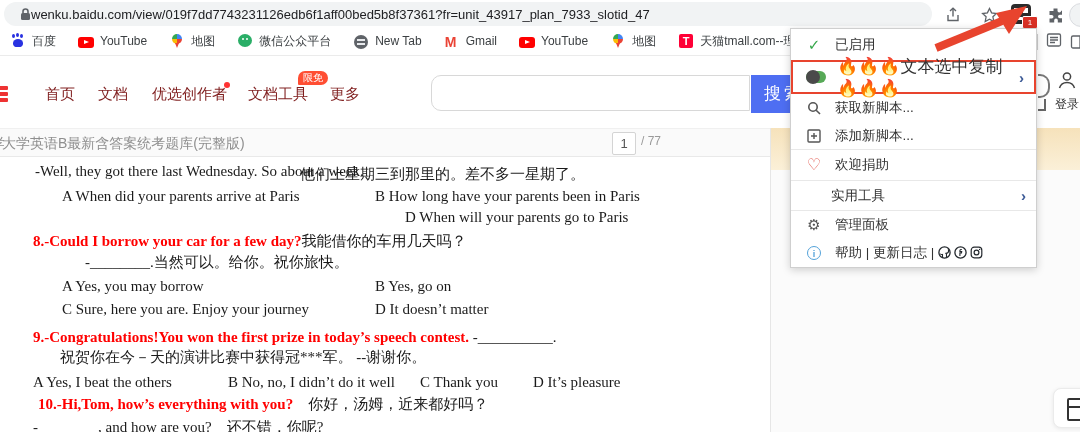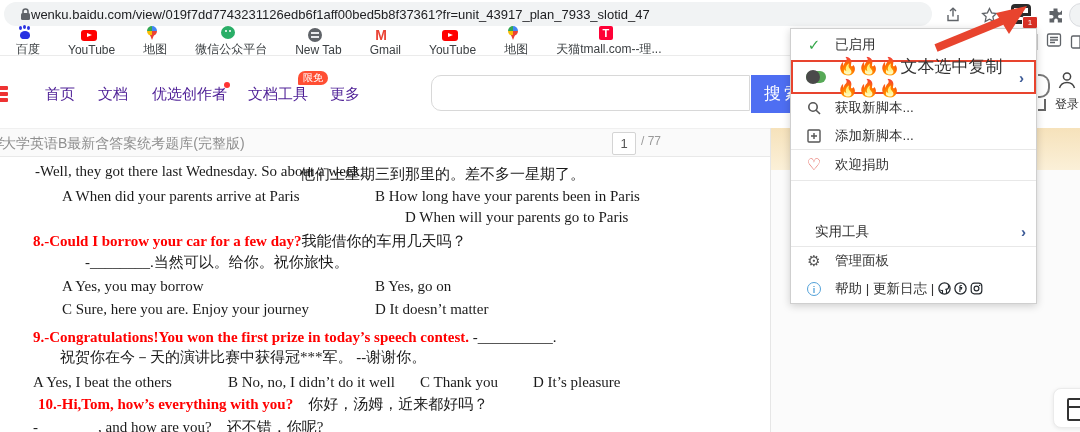--- a/index.html
+++ b/index.html
@@ -15,21 +15,21 @@
   .tm-btn{position:absolute;left:1010px;top:3px;width:24px;height:24px;}
   .tm-face{position:absolute;left:1px;top:1px;width:20px;height:20px;background:#2b2b2b;border-radius:4px;}
   .tm-face:before{content:"";position:absolute;left:3px;top:4px;width:5px;height:5px;background:#fff;box-shadow:9px 0 0 #fff;}
   .tm-face:after{content:"";position:absolute;left:3px;top:13px;width:8px;height:3px;background:#fff;}
   .tm-badge{position:absolute;left:12px;top:13px;min-width:12px;height:11px;background:#d93025;border:1px solid #fff;
             border-radius:2px;color:#fff;font-size:8px;line-height:11px;text-align:center;padding:0 1px;}
   .avatar-partial{position:absolute;left:1069px;top:3px;width:22px;height:22px;border-radius:50%;
                   background:#f1f3f4;border:1px solid #dadce0;}
   .bm-row{position:absolute;left:0;top:28px;width:1080px;height:28px;background:#fff;
           border-bottom:1px solid #ebebeb;display:flex;align-items:center;padding-left:10px;box-sizing:border-box;}
-  .bm{display:flex;align-items:center;margin-right:22px;cursor:pointer;flex-direction:column;}
+  .bm{display:flex;align-items:flex-start;margin-right:22px;cursor:pointer;}
   .bm-label{font-size:12px;color:#3c4043;margin-left:6px;white-space:nowrap;}
   .bm-ic{width:16px;height:16px;position:relative;display:inline-block;flex:0 0 auto;}
   .ic-baidu:before{content:"";position:absolute;left:3px;top:6px;width:10px;height:8px;background:#2932e1;border-radius:50% 50% 45% 45%;}
   .ic-baidu:after{content:"";position:absolute;left:2px;top:1px;width:3px;height:4px;border-radius:50%;background:#2932e1;
                   box-shadow:4px -1px 0 #2932e1,8px 0 0 #2932e1;}
   .ic-youtube:before{content:"";position:absolute;left:0;top:3px;width:16px;height:11px;background:#f00;border-radius:3px;}
   .ic-youtube:after{content:"";position:absolute;left:6px;top:6px;border-left:5px solid #fff;border-top:2.5px solid transparent;border-bottom:2.5px solid transparent;}
   .ic-maps:before{content:"";position:absolute;left:3px;top:1px;width:10px;height:10px;border-radius:50%;
                   background:conic-gradient(#4285f4 0 25%,#ea4335 0 50%,#fbbc04 0 75%,#34a853 0);}
   .ic-maps:after{content:"";position:absolute;left:6px;top:10px;border-left:2.5px solid transparent;border-right:2.5px solid transparent;border-top:5px solid #ea4335;}
@@ -39,21 +39,21 @@
   .ic-newtab:after{content:"";position:absolute;left:4px;top:5px;width:8px;height:2px;background:#e8eaed;box-shadow:0 4px 0 #e8eaed;}
   .ic-gmail:before{content:"M";position:absolute;left:1px;top:0;color:#ea4335;font-weight:800;font-size:14px;}
   .ic-tmall:before{content:"T";position:absolute;left:1px;top:1px;width:14px;height:14px;background:#ff0036;border-radius:2px;
                    color:#fff;font-size:11px;font-weight:700;text-align:center;line-height:14px;}
   .bm-right{position:absolute;right:0;top:28px;height:28px;display:flex;align-items:center;background:#fff;}
   .bm-div{width:1px;height:16px;background:#d0d0d0;margin-right:8px;}
   
   .wk-header{position:absolute;left:0;top:56px;width:1080px;height:72px;background:#fff;}
   .wk-logo{position:absolute;left:-6px;top:30px;width:14px;height:22px;}
   .wk-logo i{display:block;height:4px;background:#e33;margin-bottom:2px;border-radius:1px;}
-  .nav-item{position:absolute;top:29px;font-size:15px;color:#4c1d95;cursor:pointer;white-space:nowrap;}
+  .nav-item{position:absolute;top:29px;font-size:15px;color:#7f1d1d;cursor:pointer;white-space:nowrap;}
   .nav-dot{position:absolute;left:224px;top:26px;width:6px;height:6px;background:#f33;border-radius:50%;}
   .limit-badge{position:absolute;left:298px;top:15px;background:#ff4e33;color:#fff;font-size:10px;line-height:14px;
                padding:0 5px;border-radius:7px 7px 7px 1px;}
   .search-box{position:absolute;left:431px;top:19px;width:319px;height:36px;border:1.5px solid #d8d8d8;
               border-radius:10px 0 0 10px;background:#fff;box-sizing:border-box;}
   .search-btn{position:absolute;left:751px;top:19px;width:92px;height:38px;background:#4e6ef2;color:#fff;
               font-size:17px;line-height:38px;padding-left:13px;letter-spacing:3px;box-sizing:border-box;border-radius:0 10px 10px 0;}
   .titlebar{position:absolute;left:0;top:128px;width:770px;height:29px;background:#fafafa;
             border-top:1px solid #f0f0f0;border-bottom:1px solid #e9e9e9;box-sizing:border-box;}
   .doc-title{position:absolute;left:2px;top:6px;font-size:14px;color:#8f8f8f;white-space:nowrap;}
@@ -76,21 +76,21 @@
   .login-label{font-size:12px;color:#333;margin-top:2px;}
   .side-widget{position:absolute;left:1053px;top:388px;width:40px;height:38px;background:#fff;border:1px solid #ebebeb;
                border-radius:8px;box-shadow:0 1px 4px rgba(0,0,0,.08);}
   .side-widget:before{content:"";position:absolute;left:13px;top:9px;width:12px;height:19px;border:2px solid #333;border-radius:2px;}
   .side-widget:after{content:"";position:absolute;left:15px;top:17px;width:12px;height:2px;background:#333;}
   
   .tm-menu{position:absolute;left:790px;top:28px;width:247px;background:#fff;border:1px solid #cfcfcf;
            box-shadow:0 2px 8px rgba(0,0,0,.18);z-index:40;box-sizing:border-box;}
   .menu-row{display:flex;align-items:center;height:29px;padding:0 10px 0 13px;font-size:13.5px;color:#333;cursor:pointer;}
   .menu-row .ic{width:20px;flex:0 0 20px;display:flex;align-items:center;justify-content:center;margin-right:11px;}
-  .menu-row.no-ic{padding-left:24px;margin-top:36px;}
+  .menu-row.no-ic{padding-left:40px;}
   .menu-div{height:0;border-top:1px solid #e8e8e8;}
   .row-script{border:2px solid #e8442e;height:30px;}
   .chev{margin-left:auto;color:#3c5a96;font-size:15px;font-weight:700;line-height:1;}
   .check{color:#35a74a;font-weight:700;font-size:15px;}
   .toggle{width:20px;height:12px;background:#57a957;border-radius:7px;position:relative;}
   .toggle:before{content:"";position:absolute;left:0px;top:-1px;width:14px;height:14px;background:#4a4a4a;border-radius:50%;}
   .heart{color:#e25950;font-size:16px;line-height:1;}
   .gear{color:#555;font-size:15px;line-height:1;}
   .info-ic{width:14px;height:14px;border:1.5px solid #53a2d9;border-radius:50%;color:#53a2d9;
            font-size:9px;font-weight:700;text-align:center;line-height:14px;box-sizing:border-box;}

